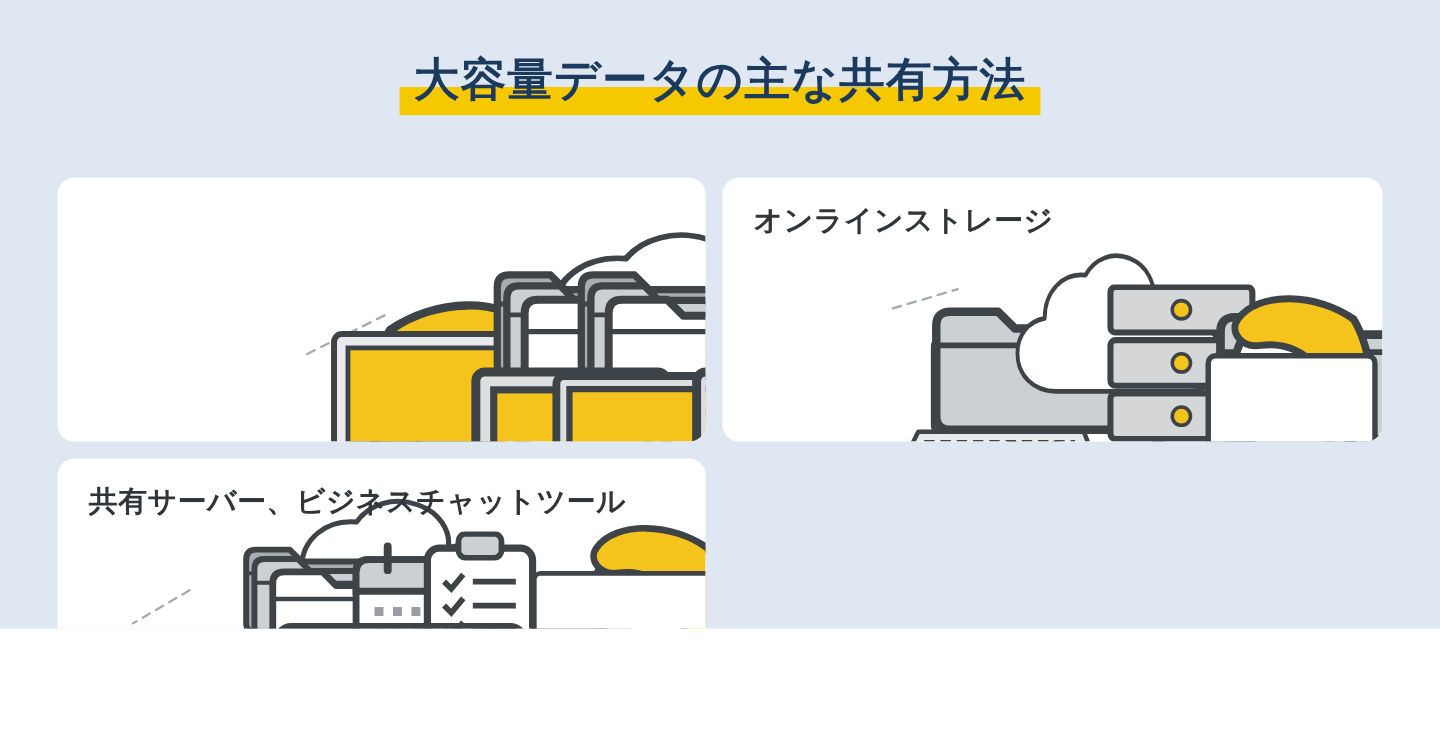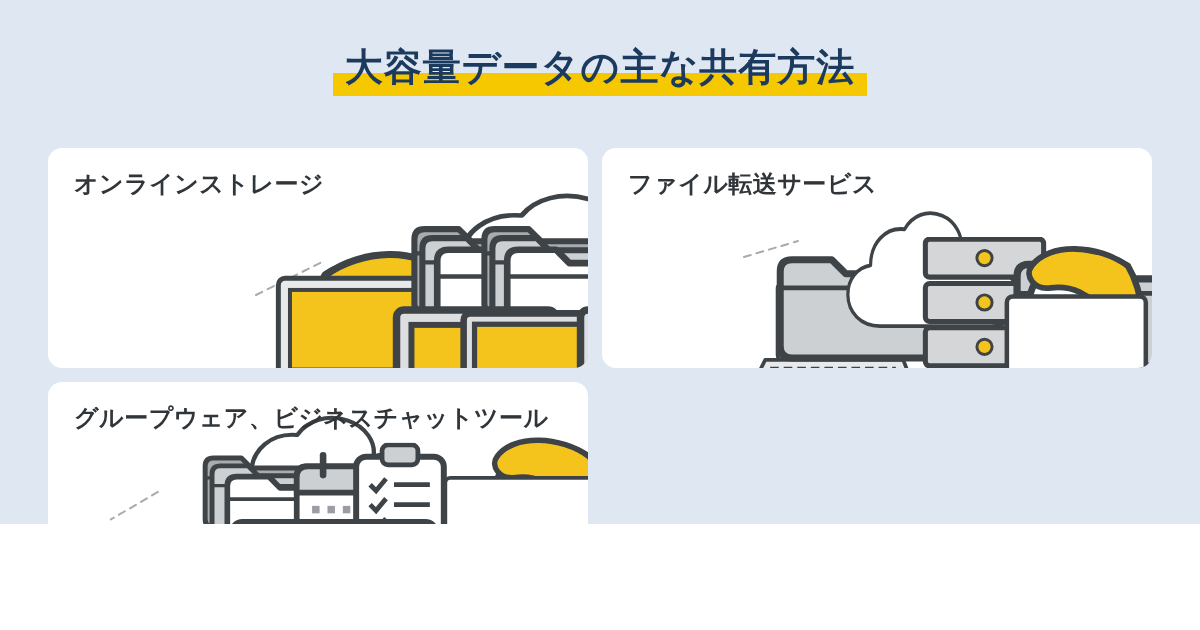--- a/index.html
+++ b/index.html
@@ -217,21 +217,20 @@
     </defs>
   </svg>
 
   <div class="title-wrap">
     <h1 class="title-highlight">大容量データの主な共有方法</h1>
   </div>
 
   <div class="grid">
 
     <section class="card">
-      <h2 class="card-label">オンラインストレージ</h2>
       <svg class="illu" viewBox="0 0 540 218">
         <path class="dash" d="M208 146 L276 112"></path>
         <path class="dash" d="M318 134 L262 160"></path>
         <path class="dash" d="M366 136 L366 160"></path>
         <path class="dash" d="M414 132 L448 160"></path>
         <use href="#sym-bust" transform="translate(36,96) scale(0.92)"></use>
         <use href="#sym-laptop-side" transform="translate(116,126) scale(0.70)"></use>
         <g>
           <use href="#sym-cloud" transform="translate(272,42) scale(0.92,0.75)"></use>
           <g>
@@ -243,39 +242,39 @@
             <use href="#sym-folder" style="color:#FFFFFF" transform="translate(384,83) scale(0.55)"></use>
           </g>
         </g>
         <use href="#sym-monitor" transform="translate(231,156) scale(0.73)"></use>
         <use href="#sym-laptop-front" transform="translate(318,160) scale(0.62)"></use>
         <use href="#sym-monitor" transform="translate(415,156) scale(0.73)"></use>
       </svg>
     </section>
 
     <section class="card">
-      <h2 class="card-label">ファイル転送サービス</h2>
+      <h2 class="card-label">オンラインストレージ</h2>
       <svg class="illu" viewBox="0 0 550 218">
         <path class="dash" d="M142 108 L196 92"></path>
         <path class="dash" d="M282 98 L342 108"></path>
         <use href="#sym-bust-tie" transform="translate(14,100) scale(0.9)"></use>
         <use href="#sym-laptop-side" transform="translate(88,132) scale(0.52)"></use>
         <use href="#sym-folder" style="color:#CDD0D2" transform="translate(96,92) scale(0.58)"></use>
         <g>
           <use href="#sym-cloud" transform="translate(186,60) scale(0.52,0.62)"></use>
           <use href="#sym-server-stack" transform="translate(212,88) scale(0.62)"></use>
         </g>
         <use href="#sym-folder" style="color:#CDD0D2" transform="translate(330,96) scale(0.6)"></use>
         <use href="#sym-desk-person-laptop" transform="translate(268,84) scale(0.97)"></use>
       </svg>
     </section>
 
 
     <section class="card">
-      <h2 class="card-label">グループウェア、ビジネスチャットツール</h2>
+      <h2 class="card-label">共有サーバー、ビジネスチャットツール</h2>
       <svg class="illu" viewBox="0 0 550 216">
         <path class="dash" d="M112 110 L64 138"></path>
         <path class="dash" d="M164 112 L164 138"></path>
         <path class="dash" d="M208 110 L235 138"></path>
         <path class="dash" d="M238 92 L305 112"></path>
         <g>
           <use href="#sym-cloud" transform="translate(92,30) scale(0.72,0.68)"></use>
           <g>
             <use href="#sym-folder" style="color:#A9ACAF" transform="translate(100,62) scale(0.42)"></use>
             <use href="#sym-folder" style="color:#CDD0D2" transform="translate(107,70) scale(0.42)"></use>

